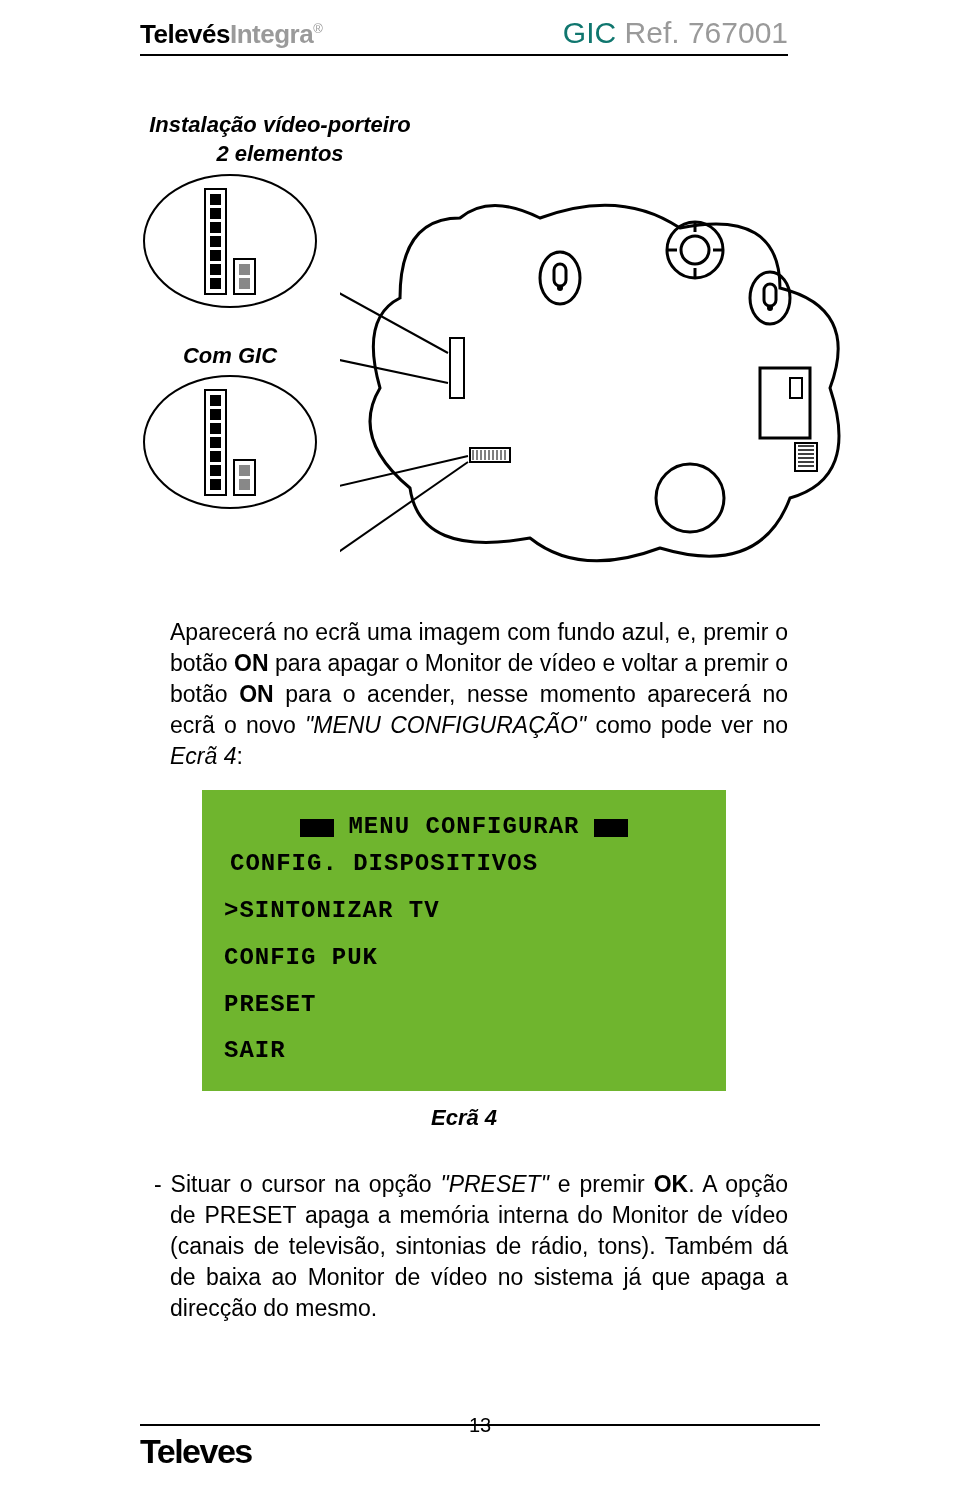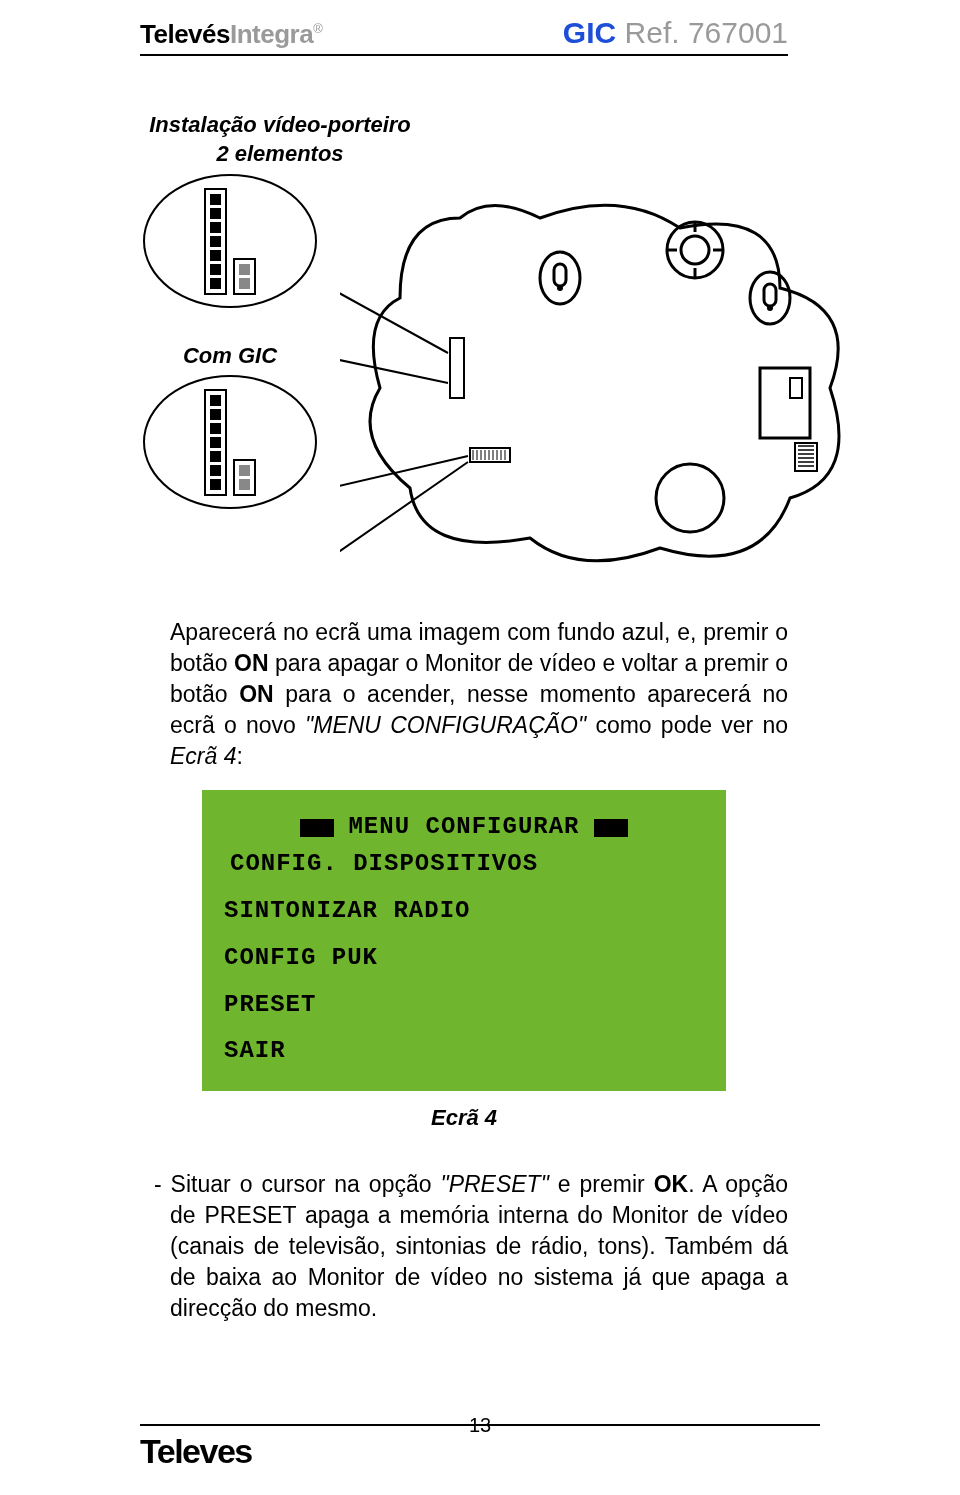--- a/index.html
+++ b/index.html
@@ -3,21 +3,21 @@
 <meta charset="utf-8">
 <style>
   body{margin:0;font-family:Helvetica,Arial,sans-serif;background:#fff;color:#000}
   .page{width:800px;height:1495px;margin:4px auto;position:relative;box-sizing:border-box;padding:12px 92px 30px 60px}
   .hdr{display:flex;justify-content:space-between;align-items:flex-end;border-bottom:2px solid #000;padding-bottom:4px}
   .brand{font-size:26px;font-weight:400;letter-spacing:-.5px}
   .brand .normal{font-weight:900;letter-spacing:-.5px}
   .brand .grey{color:#9a9a9a;font-weight:900;}
   .brand .reg{color:#9a9a9a;font-size:13px;vertical-align:super}
   .ref{font-size:30px;color:#9a9a9a;font-weight:400}
-  .ref .gic{color:#1d4ed8;font-weight:700;}
+  .ref .gic{color:#0f766e;font-weight:400;}
   .section{margin-top:55px}
   .subtitle{font-weight:900;font-style:italic;font-size:22px;text-align:center;width:280px;line-height:1.3}
   .comgic{font-weight:900;font-style:italic;font-size:22px;text-align:center;width:180px;margin-top:35px}
   .diagrams{display:flex;gap:30px;align-items:flex-start}
   .left-ell{display:flex;flex-direction:column;gap:0;align-items:center}
   .ell{width:170px;height:130px;border:2px solid #000;border-radius:50%;display:flex;align-items:center;justify-content:center;margin-top:6px}
   .conn{display:flex;gap:6px;align-items:flex-end}
   .col1{display:flex;flex-direction:column;gap:3px;border:2px solid #000;padding:4px 4px}
   .sq{width:11px;height:11px;background:#000}
   .col2{display:flex;flex-direction:column;gap:3px;border:2px solid #000;padding:4px 4px}
@@ -158,21 +158,21 @@
   </div>
 
   <div class="menu-box">
     <div class="row1">
       <span class="blk"></span>
       <span>MENU CONFIGURAR</span>
       <span class="blk"></span>
     </div>
     <div class="r item">CONFIG. DISPOSITIVOS</div>
     <div class="gap"></div>
-    <div class="item"> SINTONIZAR RADIO</div>
+    <div class="item">&gt;SINTONIZAR TV</div>
     <div class="gap"></div>
     <div class="item">CONFIG PUK</div>
     <div class="gap"></div>
     <div class="item">PRESET</div>
     <div class="gap"></div>
     <div class="item">SAIR</div>
   </div>
 
   <div class="caption">Ecrã 4</div>
 

